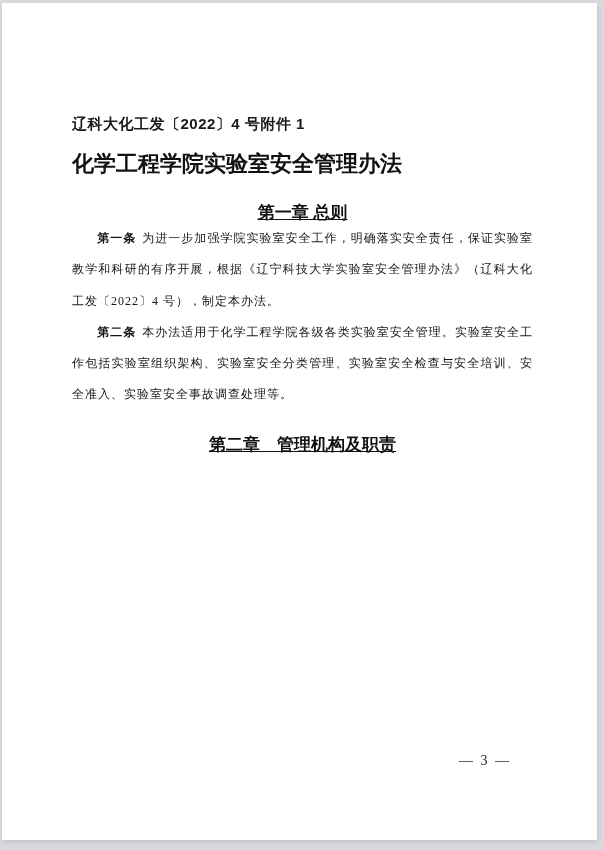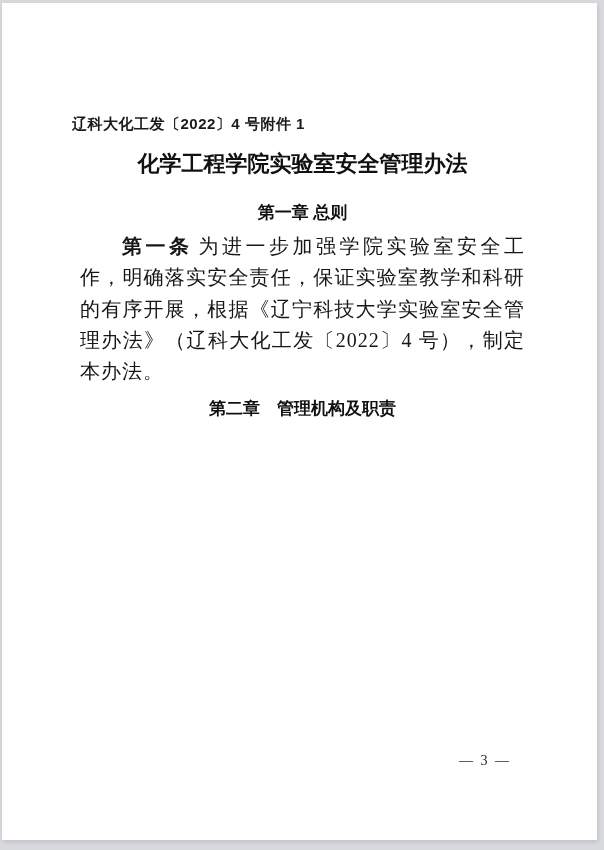--- a/index.html
+++ b/index.html
@@ -40,45 +40,45 @@
     line-height: 22px;
     letter-spacing: 0.5px;
     color: #1a1a1a;
   }
   .doc-title {
     margin: 12px 0 0 0;
     font-family: "Liberation Serif", "DejaVu Serif", serif;
     font-weight: bold;
     font-size: 22px;
     line-height: 34px;
-    text-align: center;
     color: #111;
   }
   .chapter-heading {
     margin: 0;
     font-family: "Liberation Sans", "DejaVu Sans", sans-serif;
     font-weight: bold;
     font-size: 17px;
     line-height: 26px;
     text-align: center;
     color: #111;
+    text-decoration: underline;
   }
   .chapter-heading.ch1 {
     margin-top: 16px;
     position: relative;
     top: 3px;
   }
   .chapter-heading.ch2 {
     margin-top: 2px;
     position: relative;
-    top: 1px;
+    top: 19px;
   }
   .article {
-    margin: 8px;
-    font-size: 20px;
+    margin: 0;
+    font-size: 12px;
     line-height: 31.3px;
     letter-spacing: 1px;
     text-align: justify;
     text-indent: 2.1em;
     color: #161616;
   }
   .article-label {
     font-weight: bold;
     font-family: "Liberation Sans", "DejaVu Sans", sans-serif;
     margin-right: 6px;
@@ -103,20 +103,21 @@
     <div class="content">
 
       <p class="doc-number">辽科大化工发〔2022〕4 号附件 1</p>
 
       <h1 class="doc-title">化学工程学院实验室安全管理办法</h1>
 
       <h2 class="chapter-heading ch1">第一章 总则</h2>
 
       <p class="article"><span class="article-label">第一条</span><span class="article-text">为进一步加强学院实验室安全工作，明确落实安全责任，保证实验室教学和科研的有序开展，根据《辽宁科技大学实验室安全管理办法》（辽科大化工发〔2022〕4 号），制定本办法。</span></p>
 
+      <p class="article"><span class="article-label">第二条</span><span class="article-text">本办法适用于化学工程学院各级各类实验室安全管理。实验室安全工作包括实验室组织架构、实验室安全分类管理、实验室安全检查与安全培训、安全准入、实验室安全事故调查处理等。</span></p>
 
 
 
       <h2 class="chapter-heading ch2">第二章　管理机构及职责</h2>
 
     </div>
 
     <div class="page-number">— 3 —</div>
   </div>
 </div>

